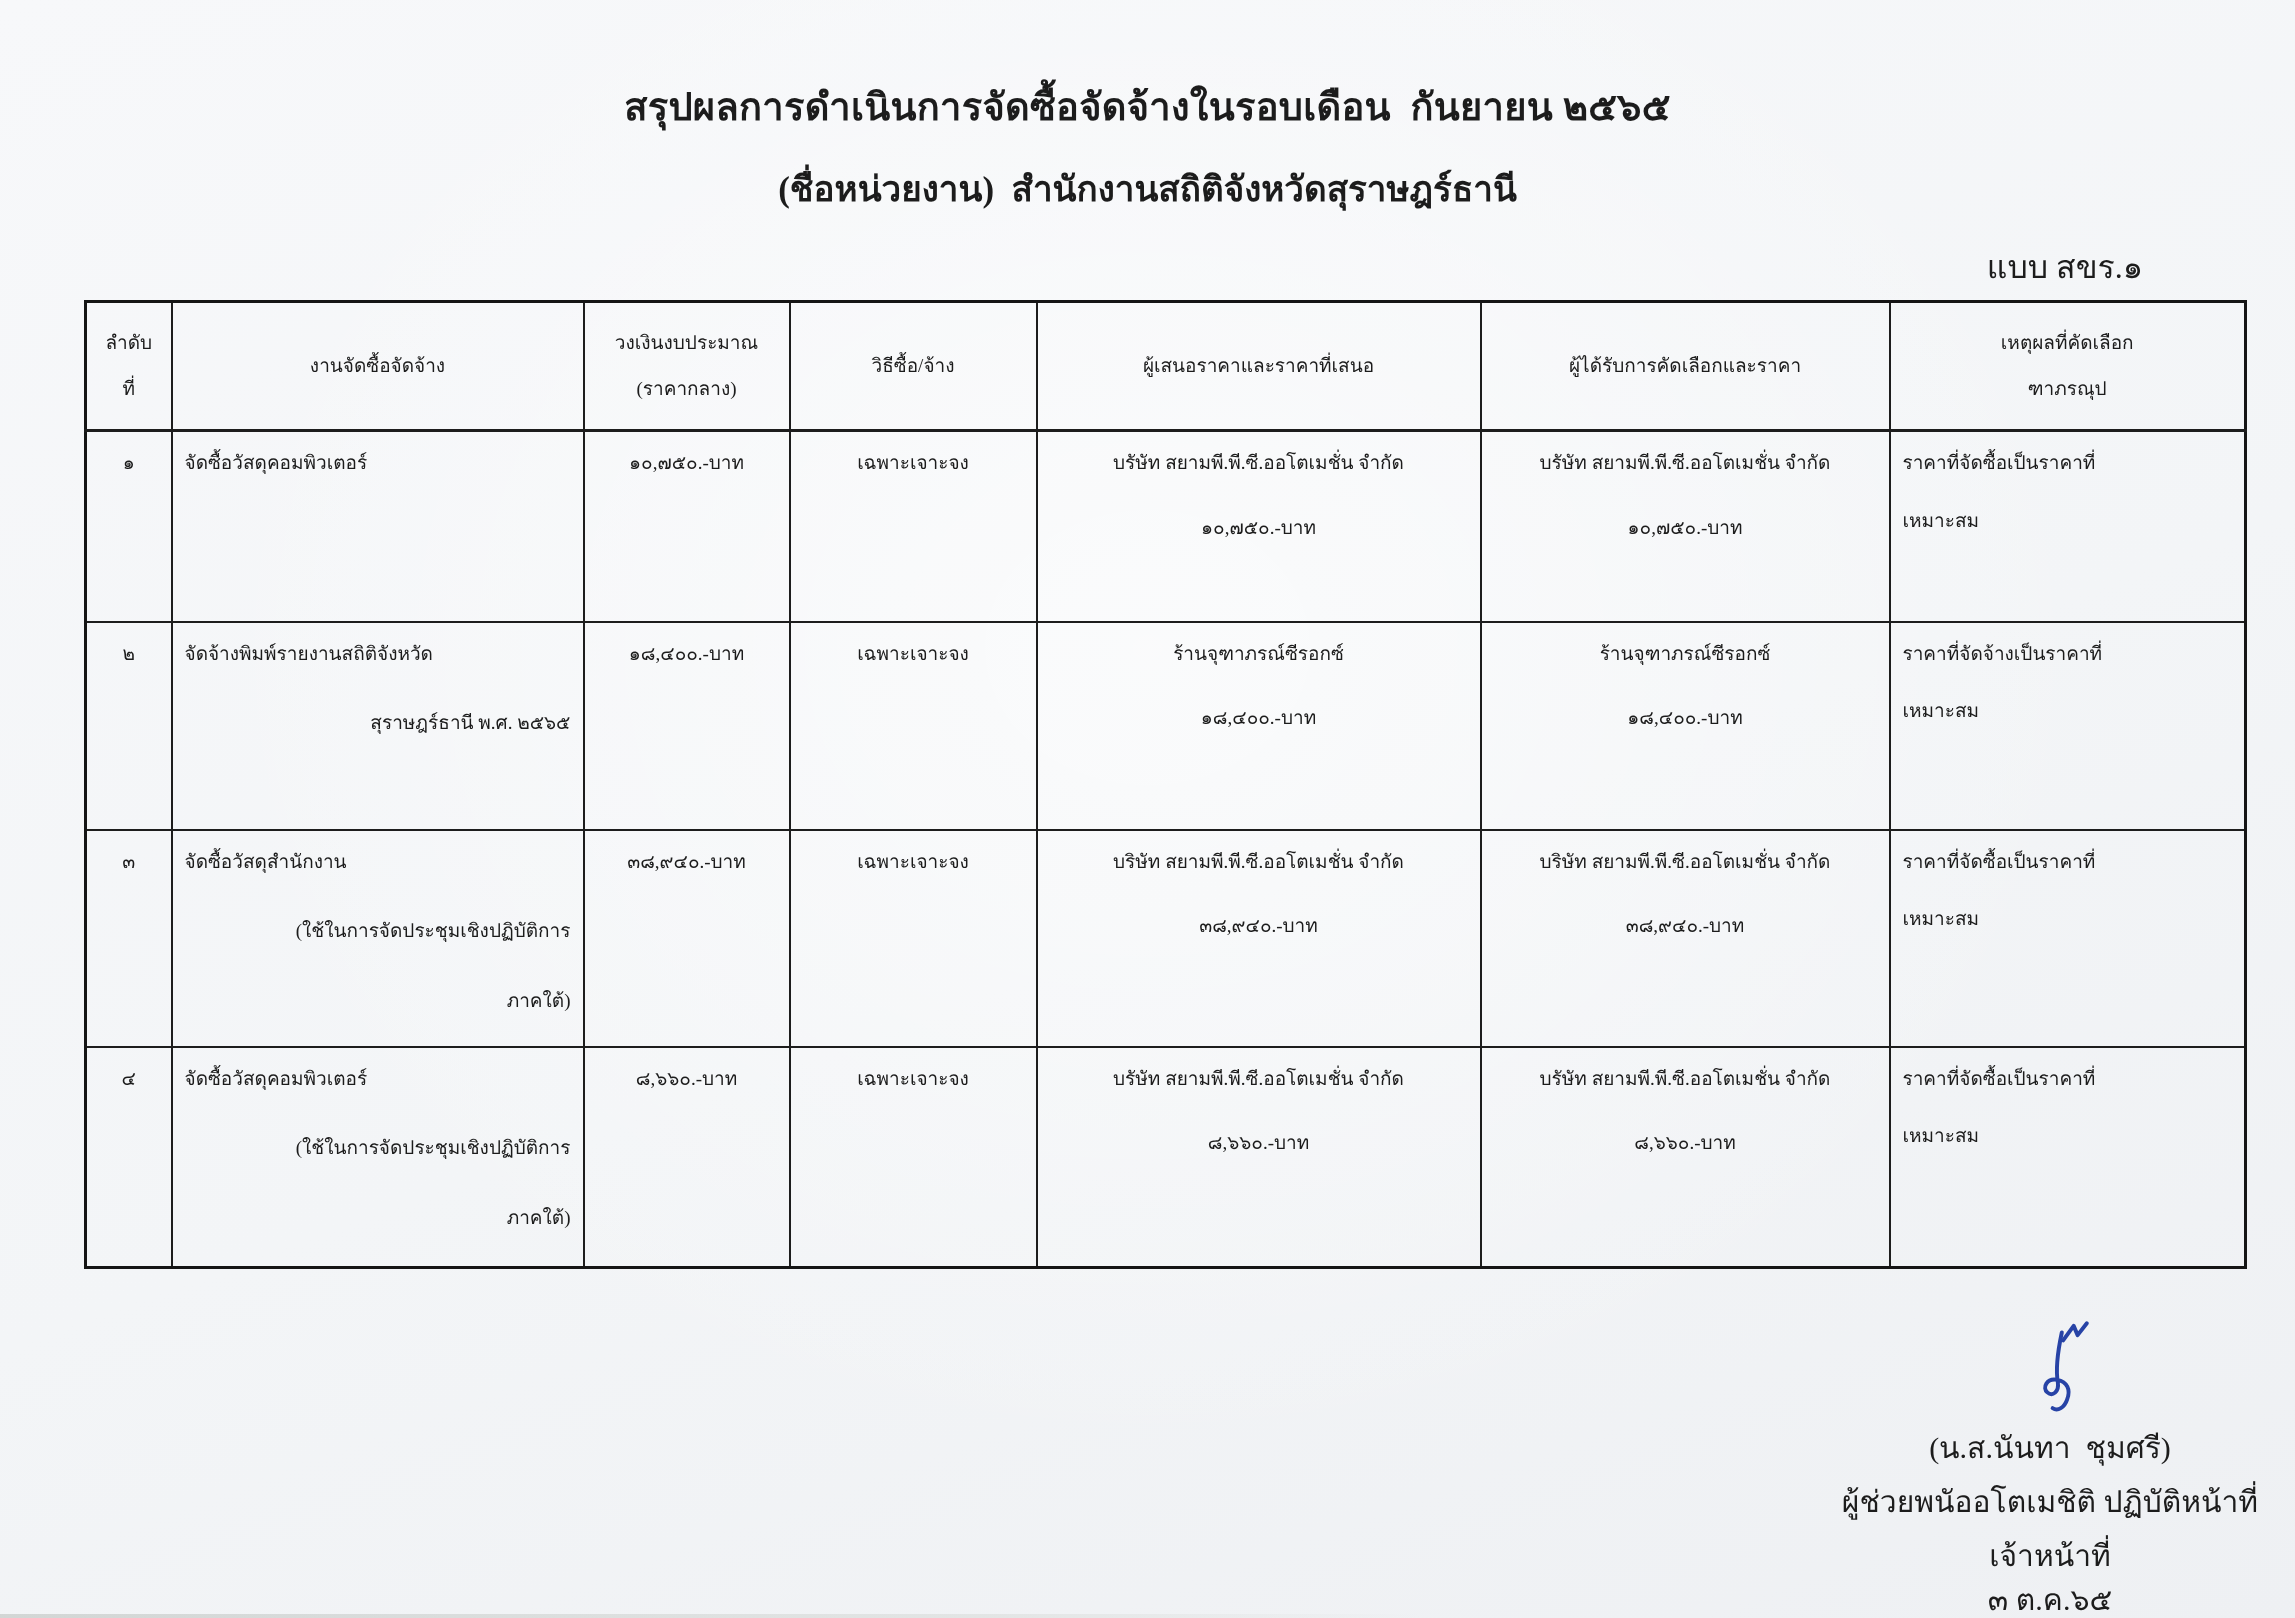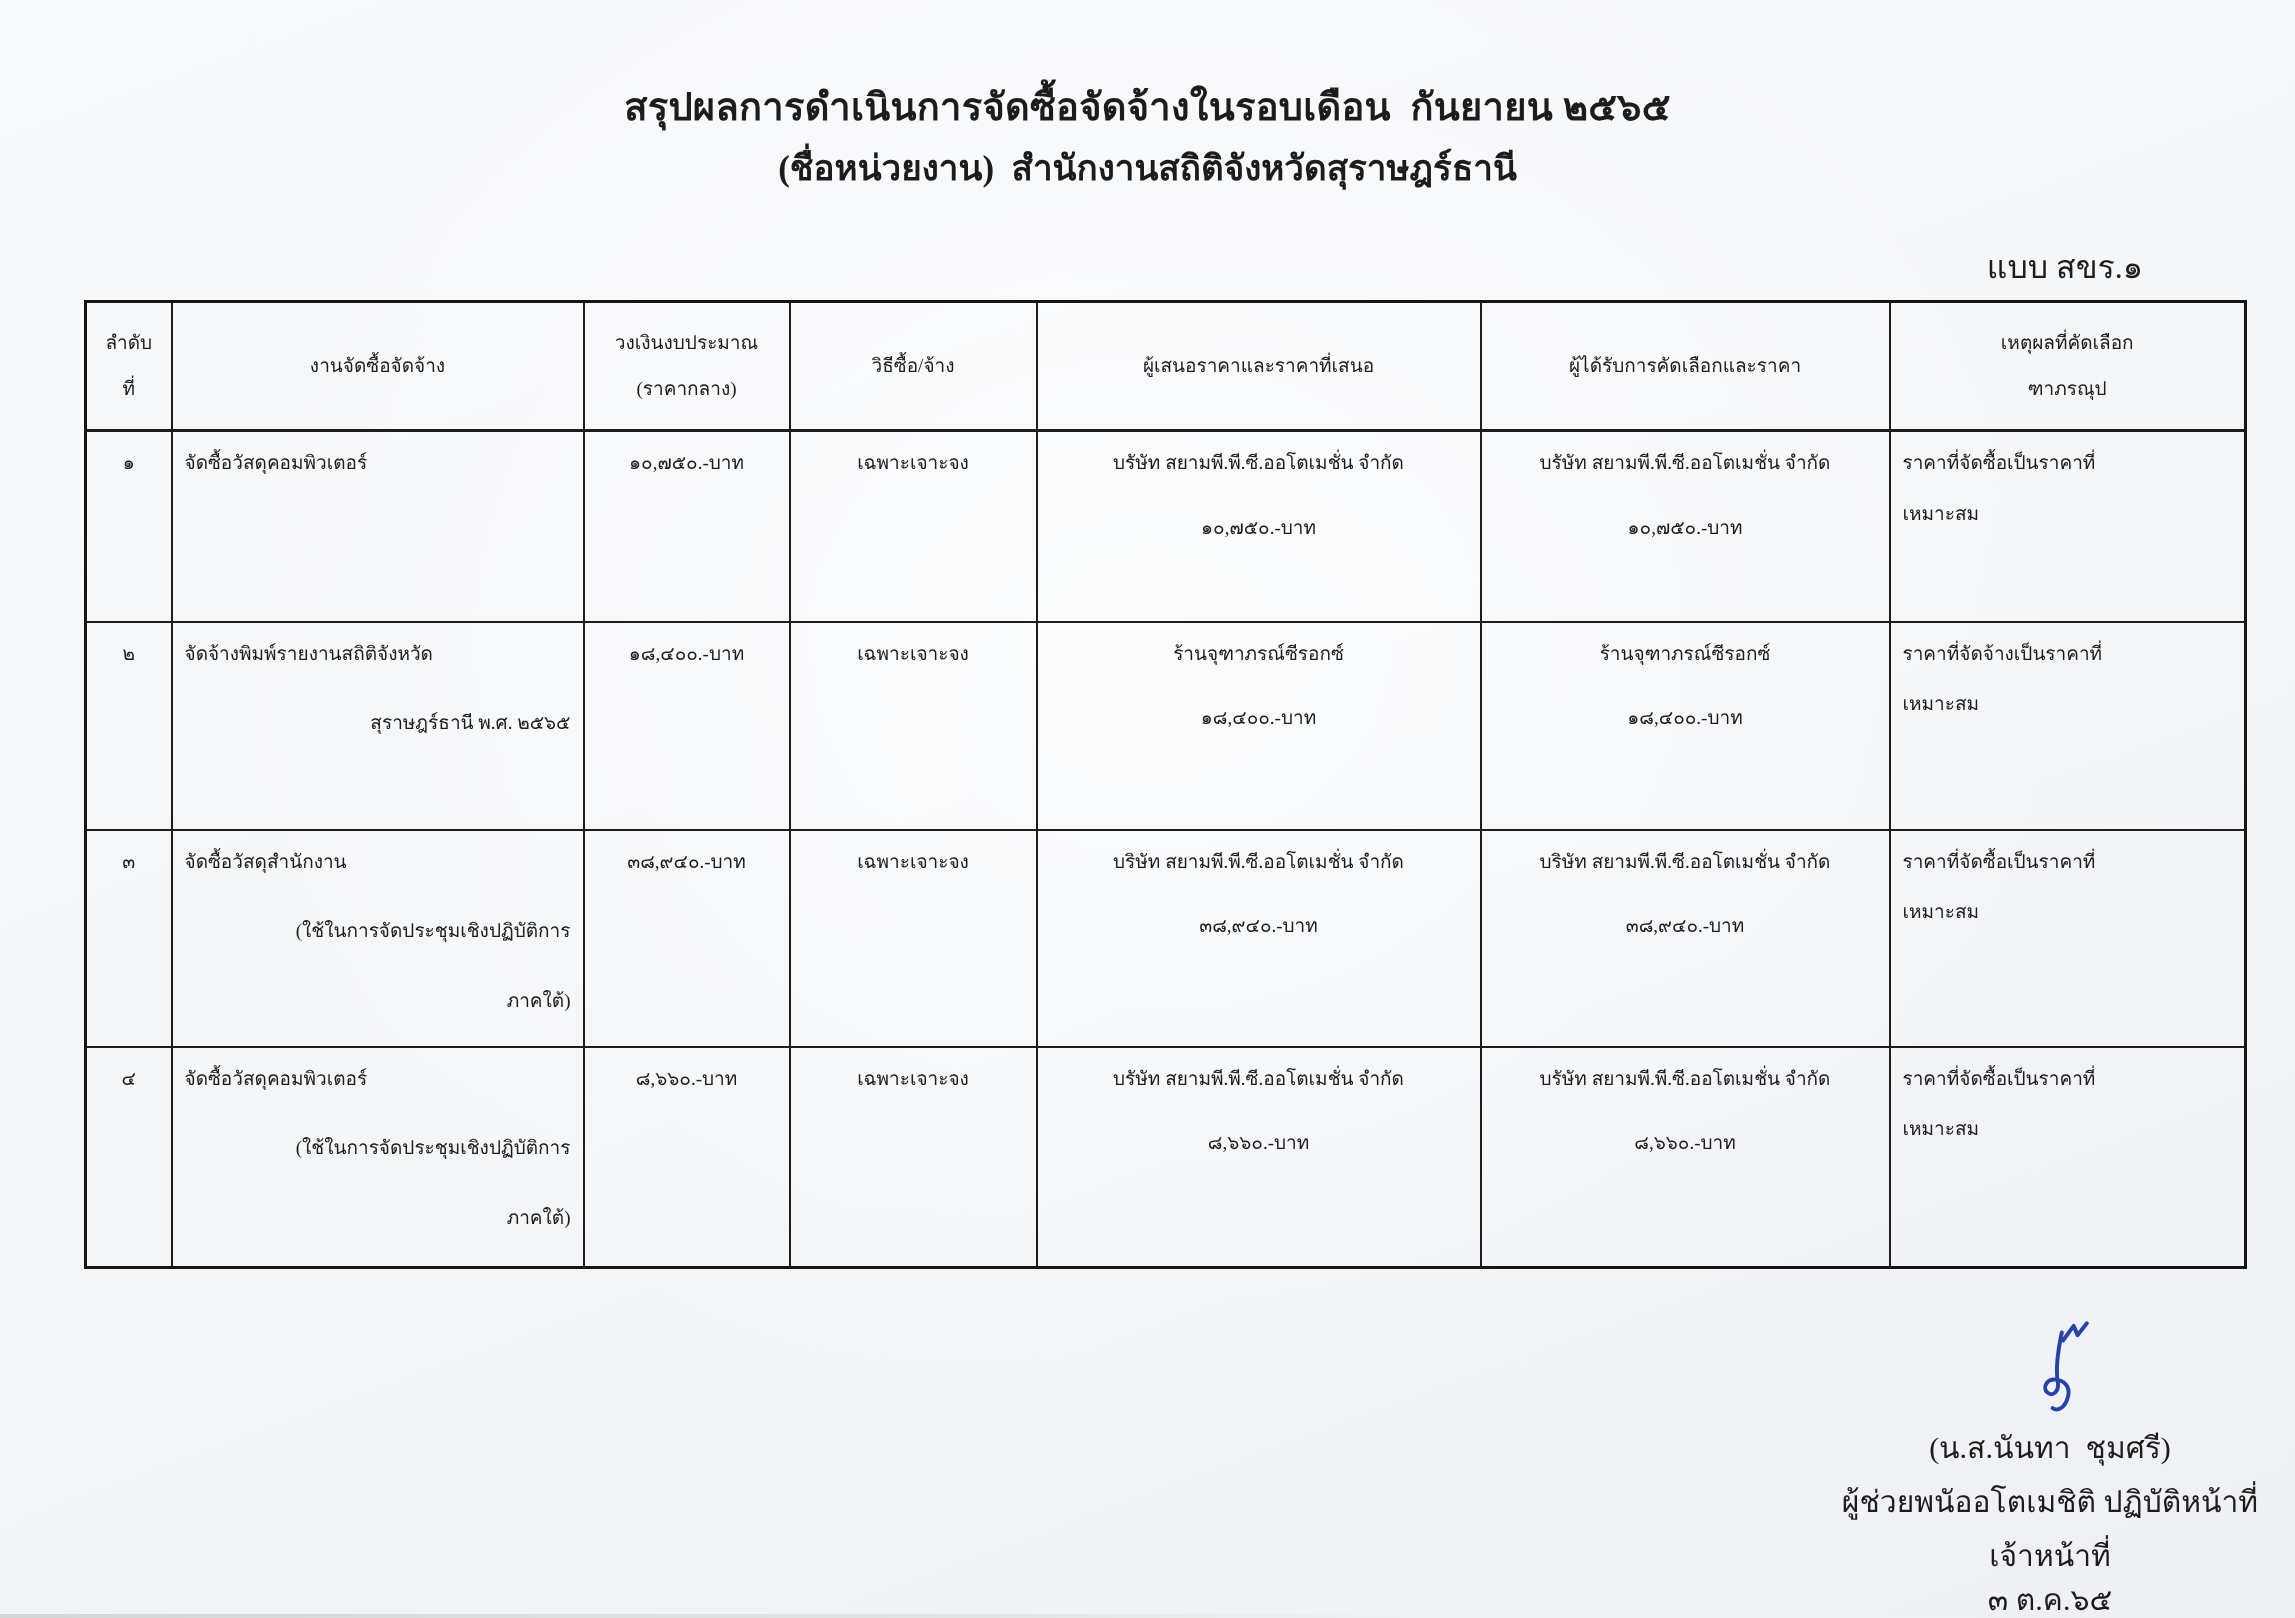--- a/index.html
+++ b/index.html
@@ -21,21 +21,21 @@
     position: absolute; left: 0; bottom: 0; width: 62%; height: 4.6px;
     background: linear-gradient(90deg, #b9beba 0%, #d8dbd8 70%, rgba(216,219,216,0) 100%);
     opacity: .55;
   }
   .doc-title {
     position: absolute; top: 85px; left: 0; width: 100%;
     text-align: center; font-weight: bold; font-size: 38px; line-height: 1.2;
     white-space: pre-wrap; letter-spacing: 0.3px;
   }
   .doc-subtitle {
-    position: absolute; top: 148px; left: 0; width: 100%;
+    position: absolute; top: 169px; left: 0; width: 100%;
     text-align: center; font-weight: bold; font-size: 35px; line-height: 1.2;
     white-space: pre-wrap;
   }
   .form-label {
     position: absolute; top: 241px; right: 152px;
     font-size: 32px; font-weight: normal;
   }
   table.main {
     position: absolute; left: 84px; top: 300px;
     width: 2159px; table-layout: fixed;
@@ -62,21 +62,21 @@
   tr.row-2 td { height: 208px; }
   tr.row-3 td { height: 217px; }
   tr.row-4 td { height: 221px; }
   td.c-no     { text-align: center; }
   td.c-work   { text-align: left; padding-left: 17px; }
   td.c-budget { text-align: center; }
   td.c-method { text-align: center; }
   td.c-party  { text-align: center; }
   td.c-reason { text-align: left; padding-left: 13px; }
   .work-lines .line + .line { margin-top: 41px; text-align: right; }
-  .reason-lines .line + .line { margin-top: 22px; }
+  .reason-lines .line + .line { margin-top: 29px; }
   .party .price { margin-top: 36px; }
   .signature-block {
     position: absolute; left: 1826px; top: 1318px; width: 448px;
     text-align: center; font-size: 30px; line-height: 1.45;
   }
   .signature-ink { height: 104px; display: flex; justify-content: center; align-items: flex-start; }
   .signature-ink svg { display: block; margin-left: 20px; }
   .sig-name { margin-top: 4px; white-space: pre-wrap; }
   .sig-pos  { margin-top: 10.5px; }
   .sig-duty { margin-top: 10.5px; }

